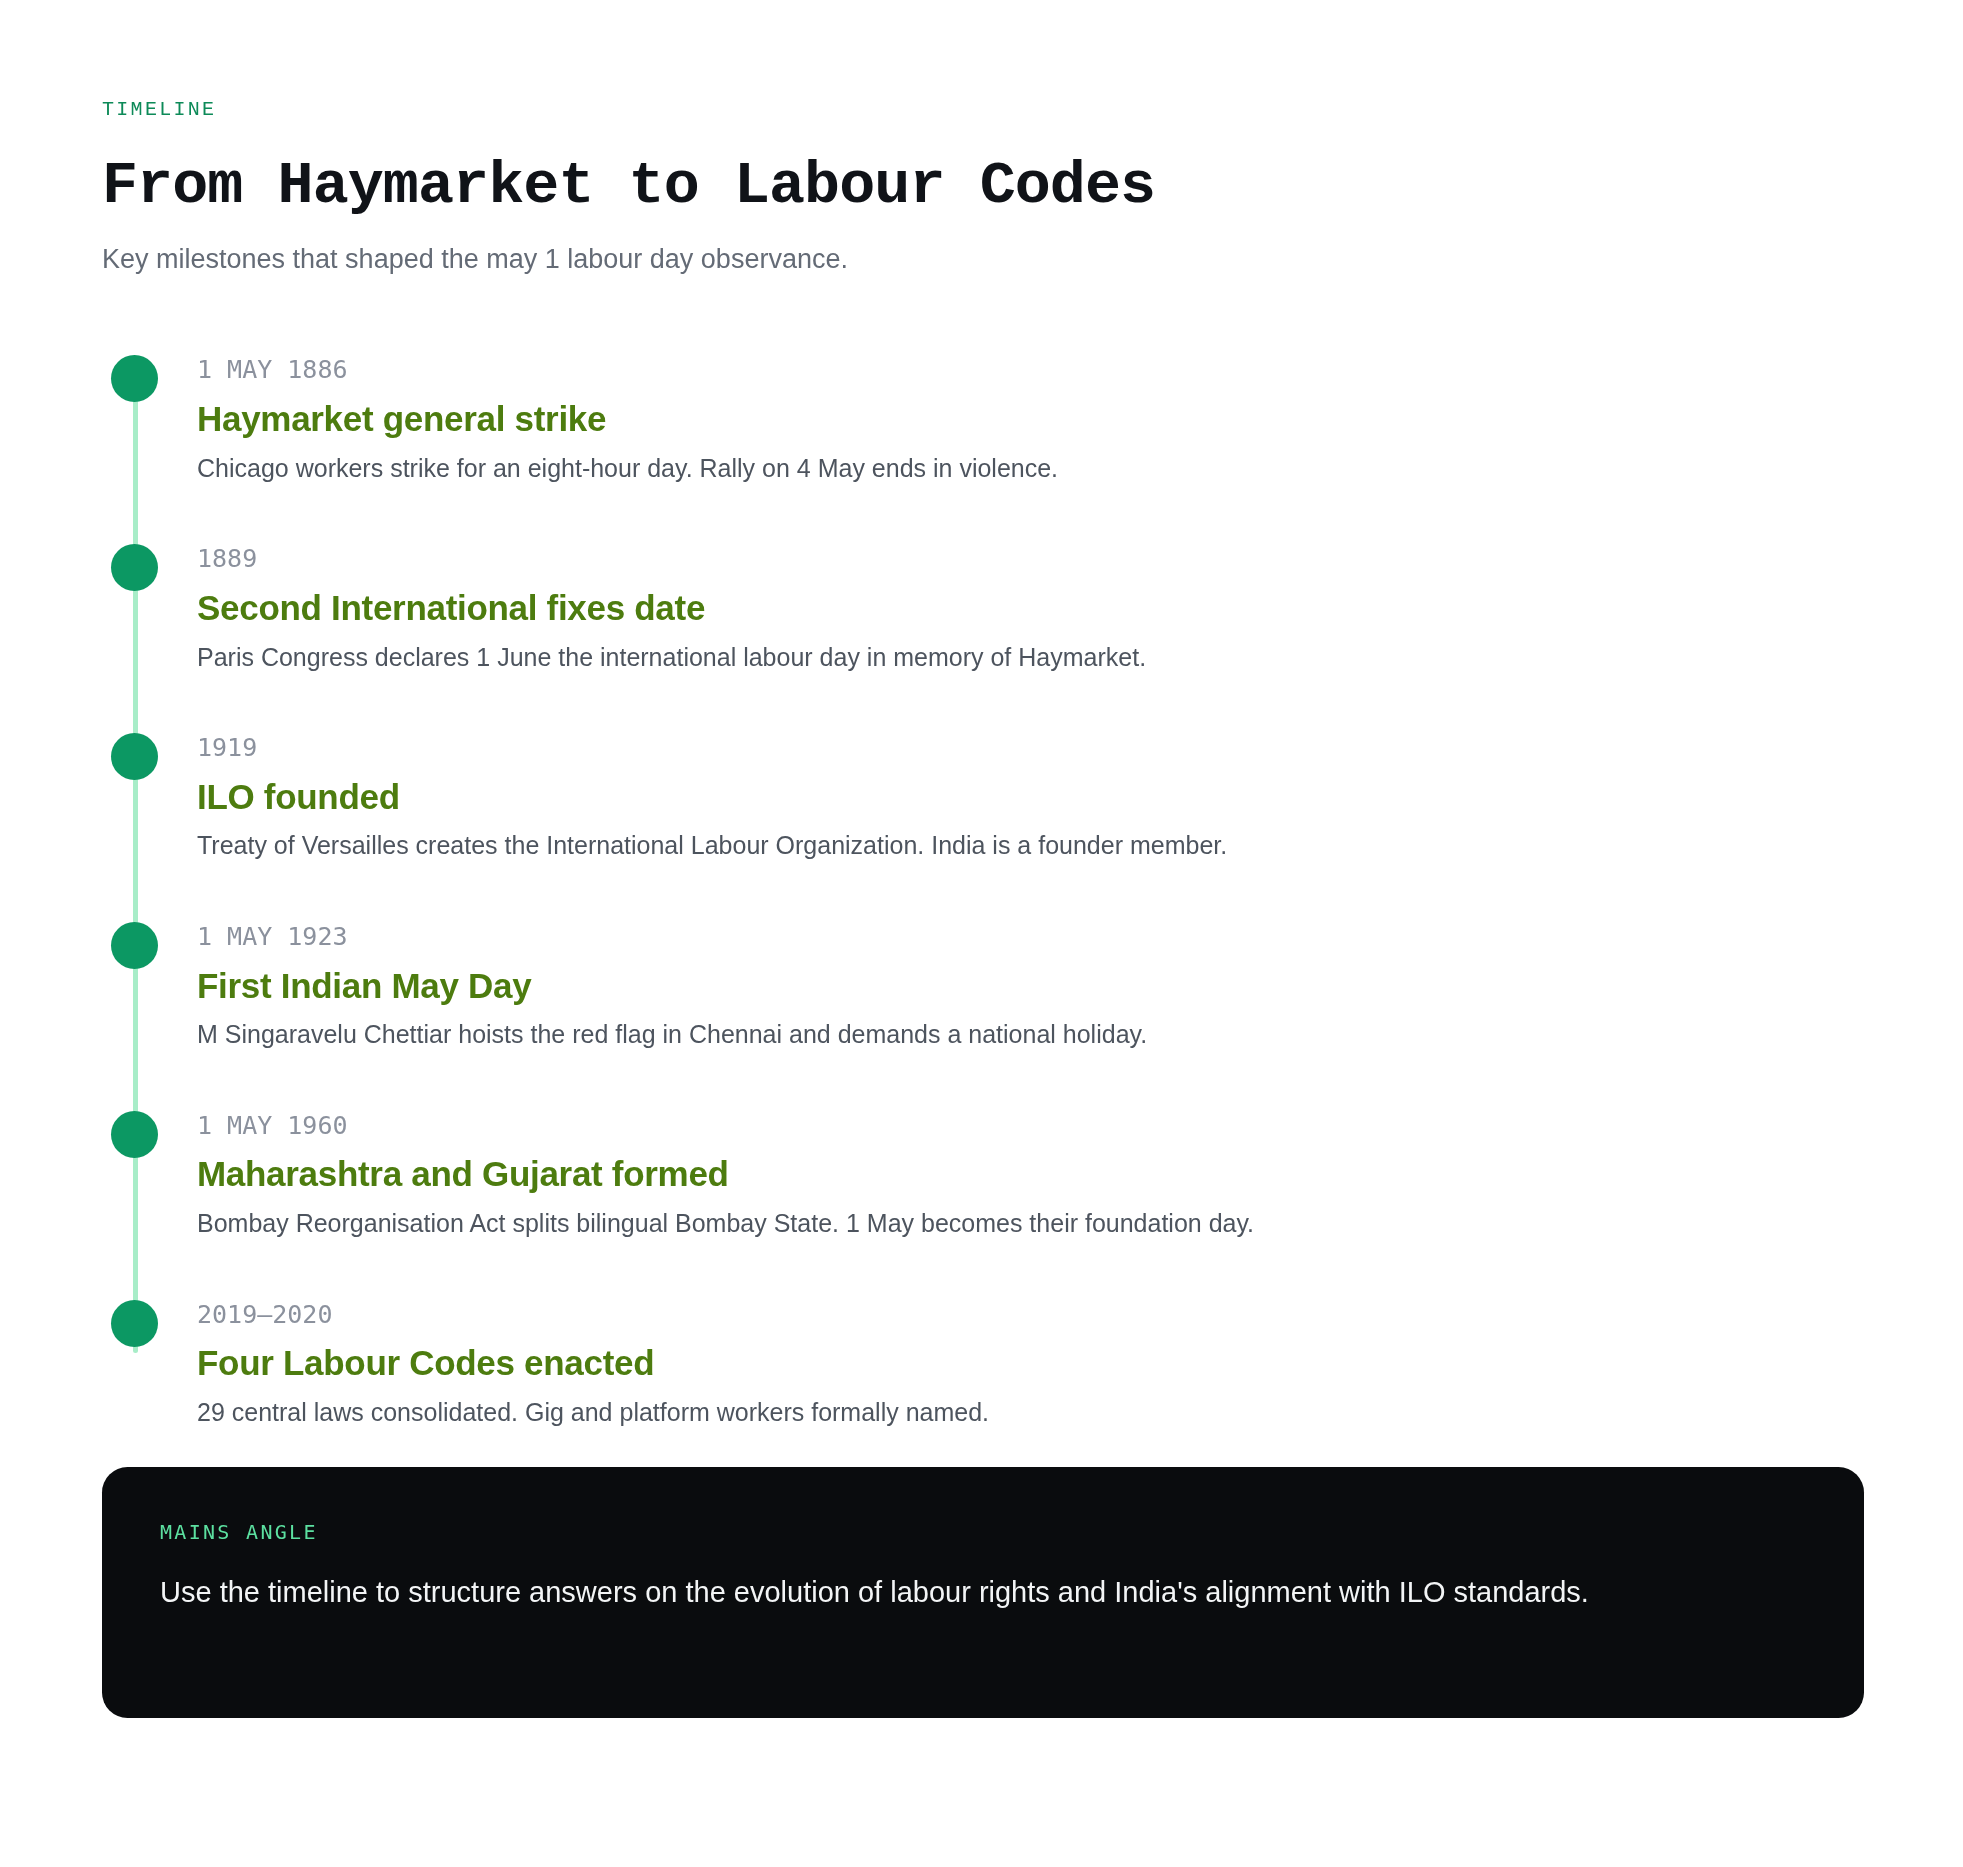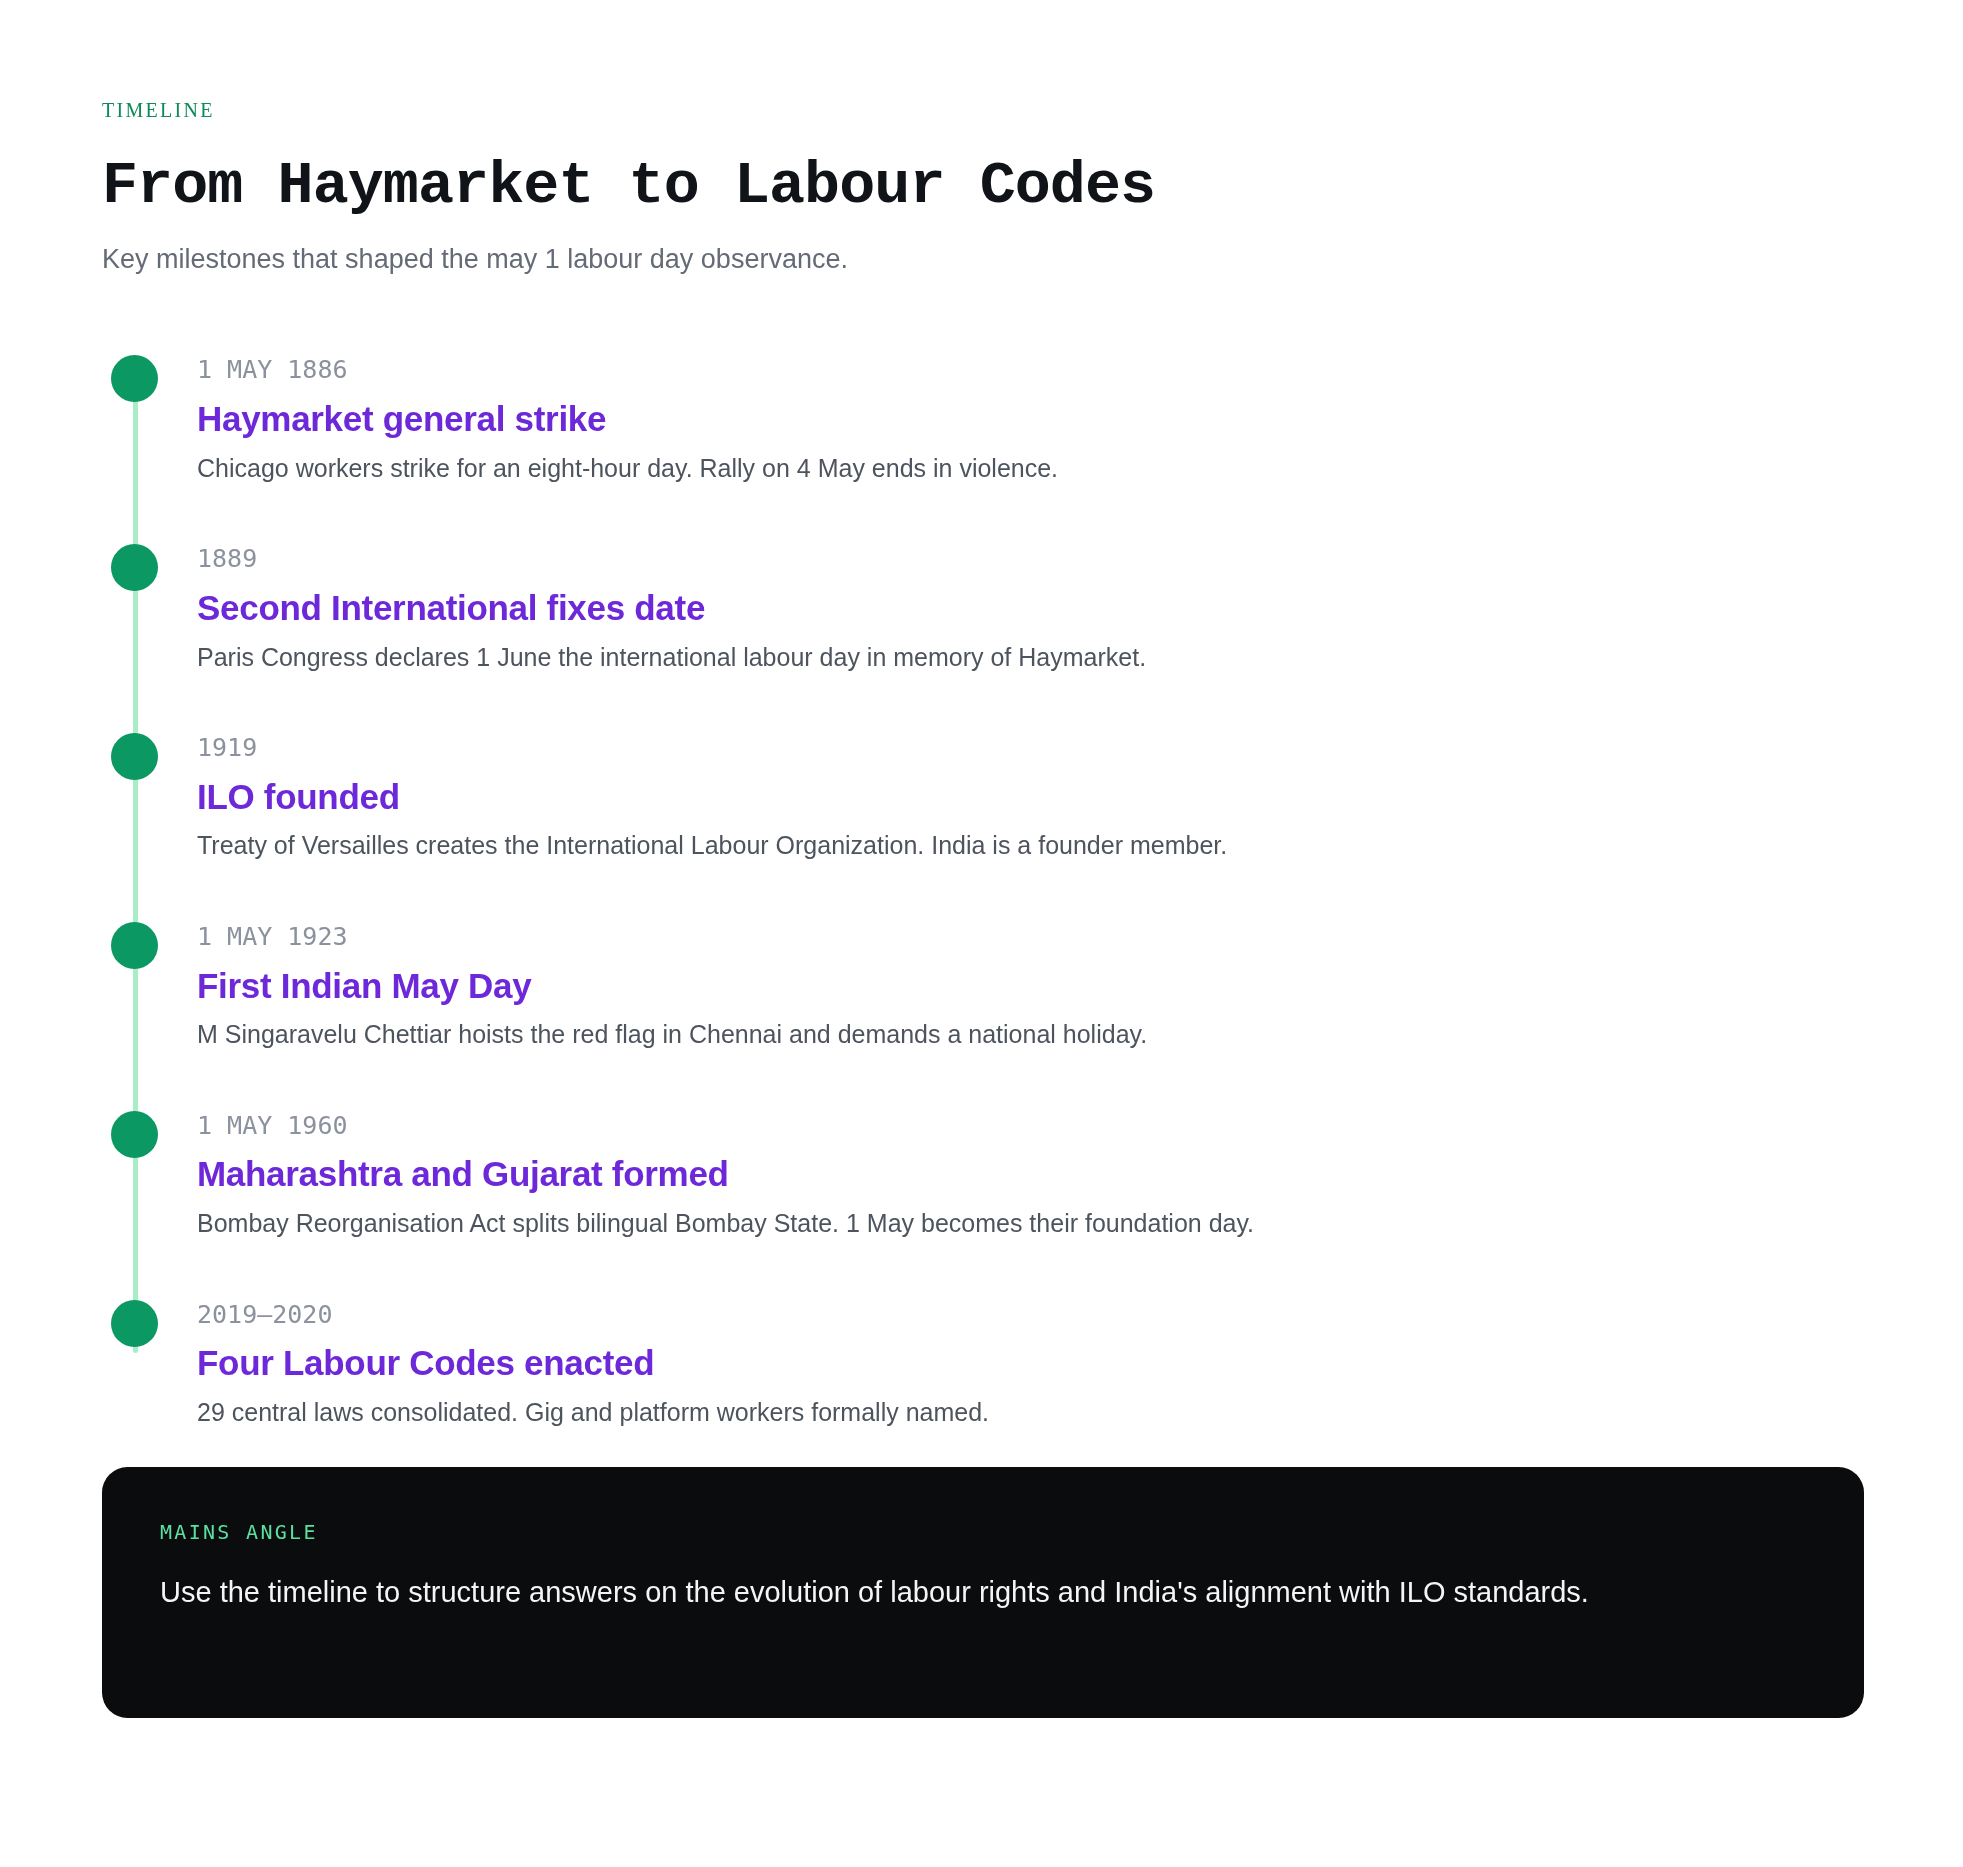--- a/index.html
+++ b/index.html
@@ -10,21 +10,21 @@
     font-family: "Liberation Sans", sans-serif;
     color: #14161b;
     overflow: hidden;
   }
   .page {
     padding: 98px 100px 0 102px;
   }
 
   
   .eyebrow {
-    font-family: Liberation Serif, serif;
+    font-family: Liberation Mono, monospace;
     font-size: 20px;
     letter-spacing: 2.3px;
     color: #0d8a58;
     line-height: 1.2;
   }
   .page-title {
     margin-top: 31px;
     font-size: 60px;
     font-weight: 700;
     letter-spacing: -0.9px;
@@ -71,21 +71,21 @@
   .t-date {
     font-family: "DejaVu Sans Mono", monospace;
     font-size: 25px;
     color: #8b919d;
     line-height: 1.2;
   }
   .t-title {
     margin-top: 12.7px;
     font-size: 35px;
     font-weight: 700;
-    color: #6d28d9;
+    color: #4d7c0f;
     letter-spacing: -0.3px;
     line-height: 1.22;
   }
   .t-desc {
     margin-top: 11px;
     font-size: 25px;
     color: #4d545e;
     line-height: 1.3;
   }
 

